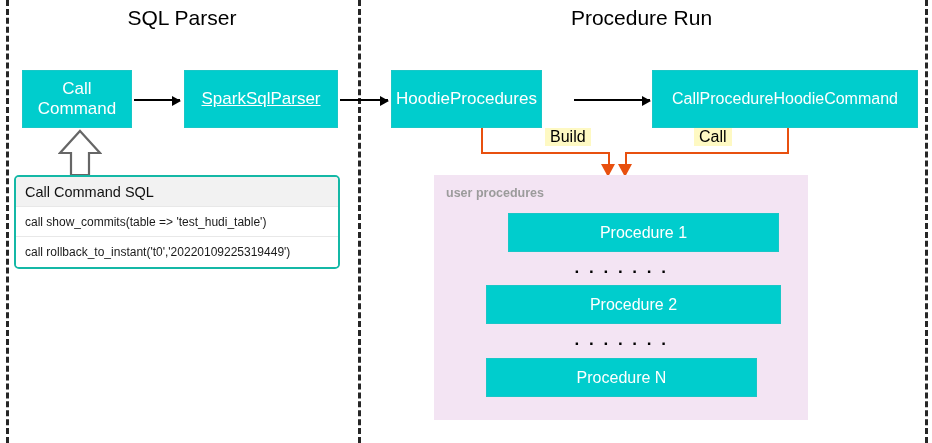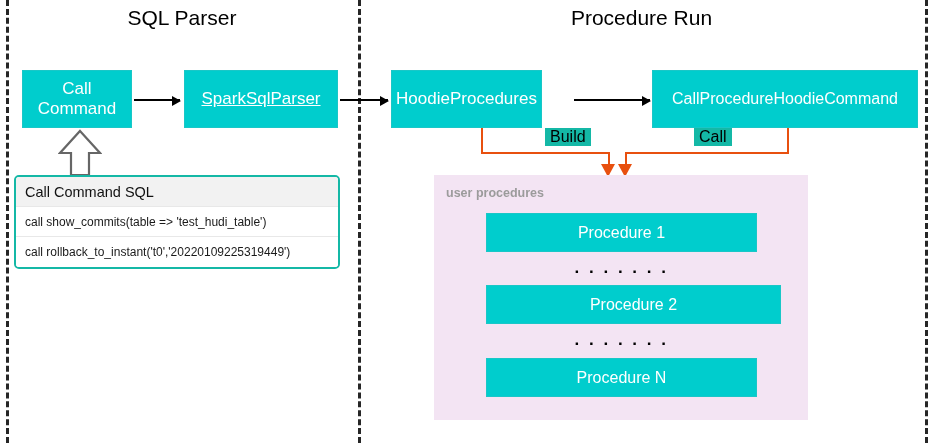--- a/index.html
+++ b/index.html
@@ -117,21 +117,21 @@
     position: absolute;
     width: 0; height: 0;
     border-left: 7px solid transparent;
     border-right: 7px solid transparent;
     border-top: 13px solid #e8500f;
   }
   .edge-label {
     position: absolute;
     font-size: 16px;
     color: #000000;
-    background: #14b8a6;
+    background: #fef9c3;
     padding: 0 5px;
     white-space: nowrap;
   }
 
   
   .purple-panel {
     position: absolute;
     background: #f3e4f3;
   }
   .panel-label {
@@ -217,21 +217,21 @@
   <div class="orange-v" style="left:787px; top:128px; height:26px;"></div>
   <div class="orange-h" style="left:625px; top:152px; width:164px;"></div>
   <div class="orange-v" style="left:625px; top:152px; height:16px;"></div>
   <div class="orange-arrowhead" style="left:618px; top:164px;"></div>
   <div class="edge-label" style="left:694px; top:128px;">Call</div>
 
   <div class="purple-panel" style="left:434px; top:175px; width:374px; height:245px;"></div>
 
   <div class="panel-label" style="left:446px; top:186px;font-weight:bold;">user procedures</div>
 
-  <div class="proc-box" style="left:486px; top:213px; width:271px; height:39px;">
+  <div class="proc-box" style="left:508px; top:213px; width:271px; height:39px;">
     <span>Procedure 1</span>
   </div>
 
   <div class="dots" style="left:486px; top:258px; width:271px;">. . . . . . .</div>
 
   <div class="proc-box" style="left:486px; top:285px; width:295px; height:39px;">
     <span>Procedure 2</span>
   </div>
 
   <div class="dots" style="left:486px; top:330px; width:271px;">. . . . . . .</div>

